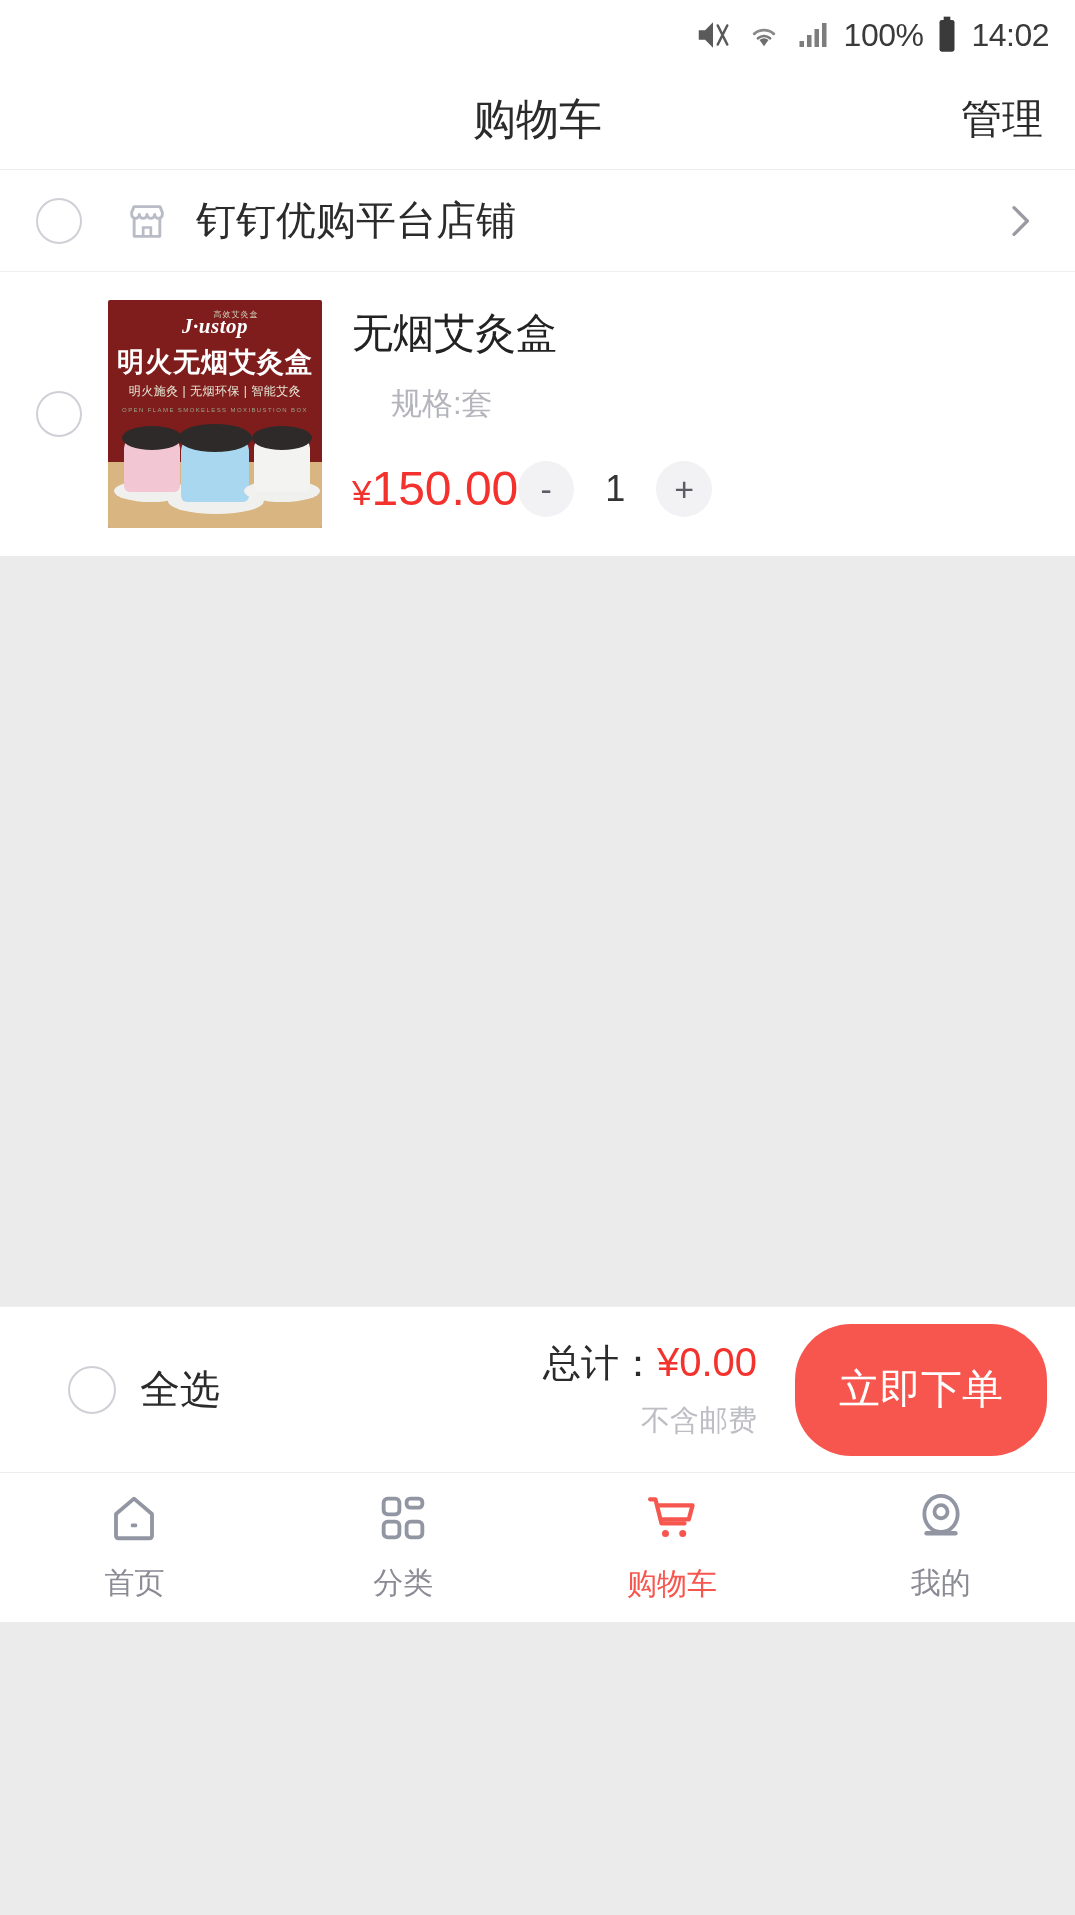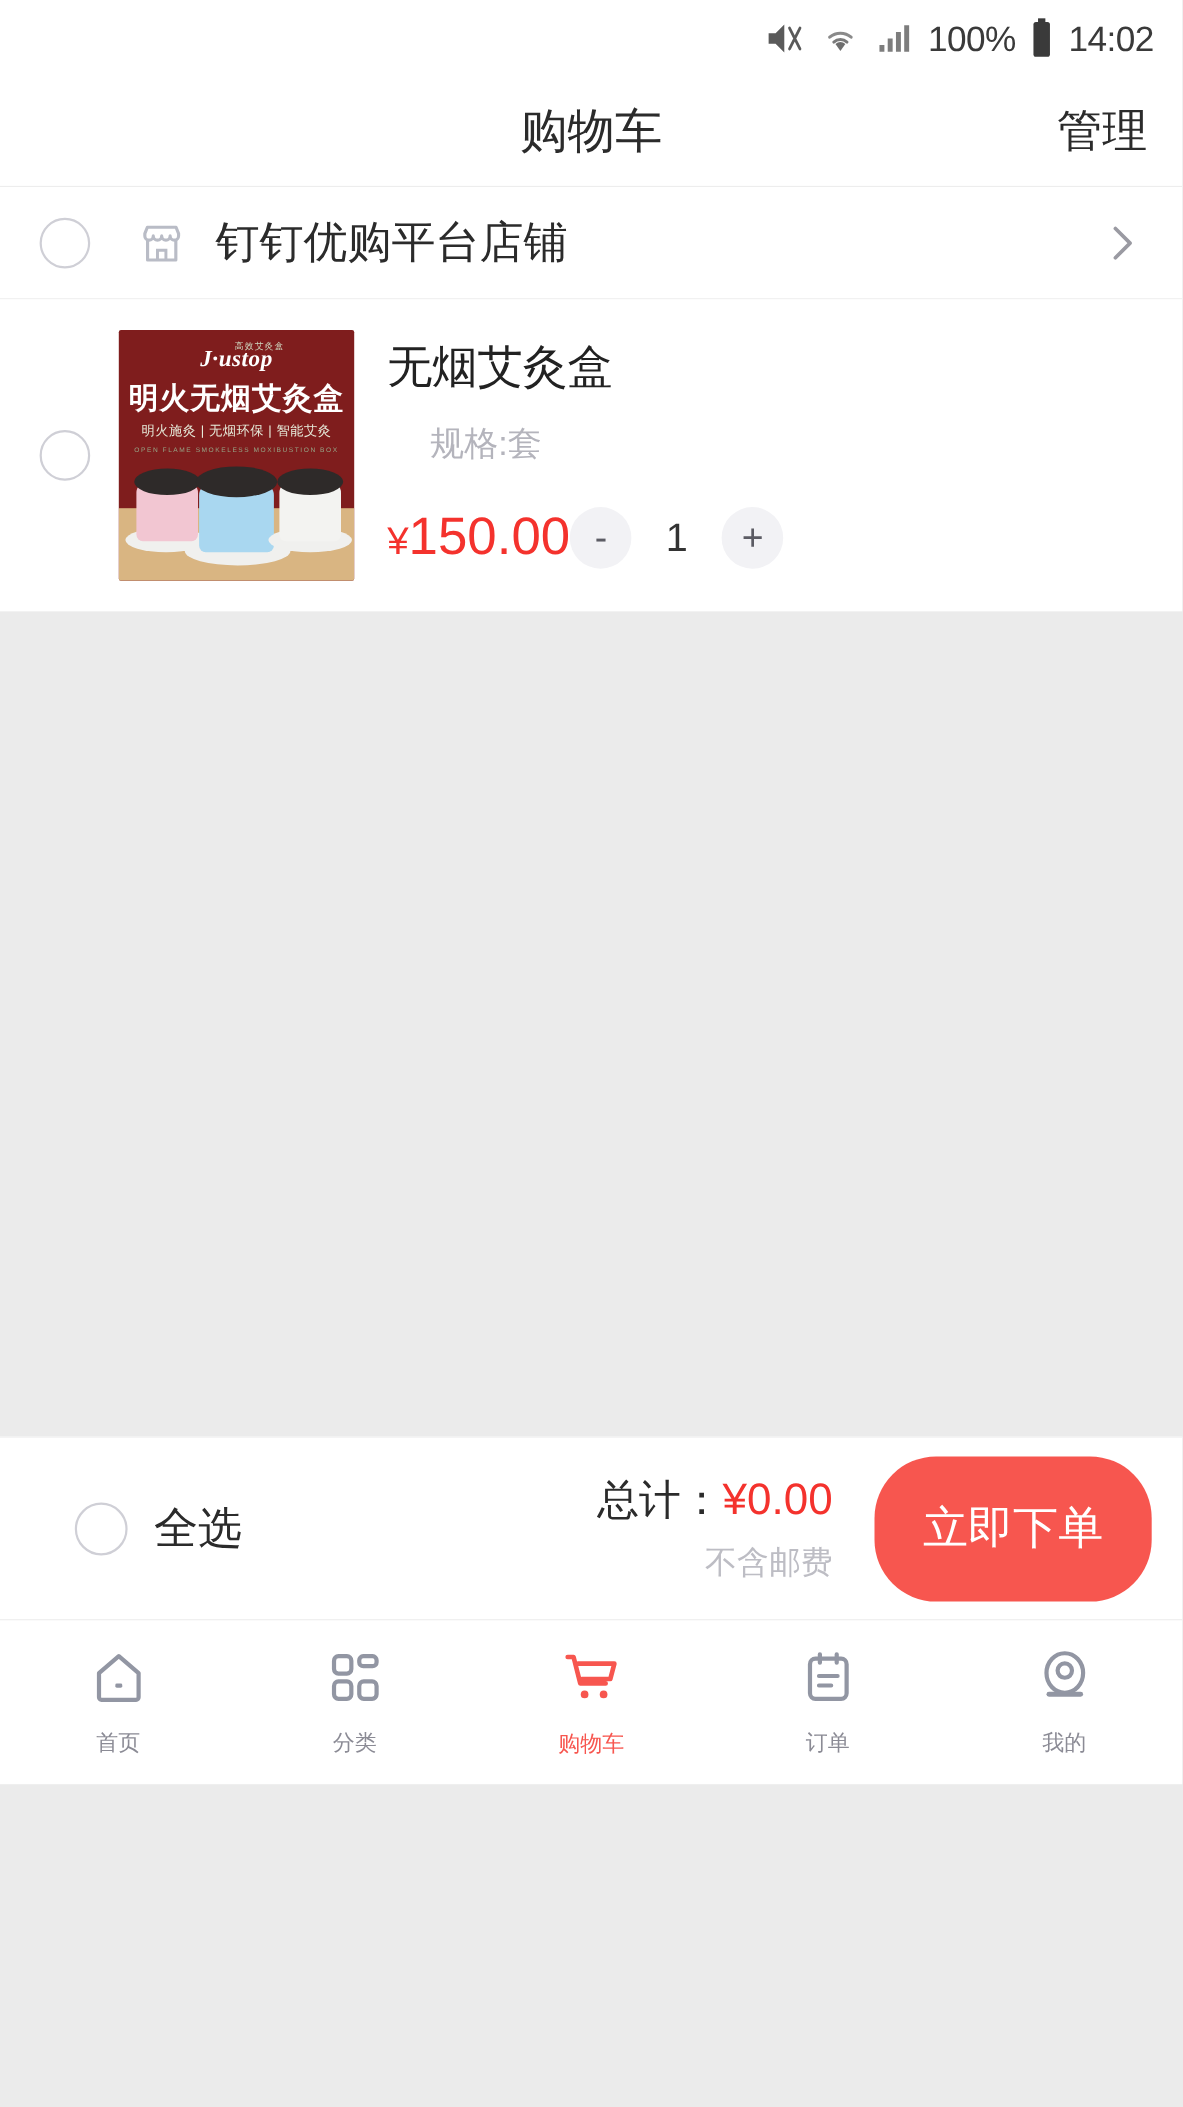--- a/index.html
+++ b/index.html
@@ -153,21 +153,21 @@
 
   
   .tabbar{
     height:150px; background:#ffffff; display:flex;
     border-top:1px solid #ededed;
   }
   .tab{
     flex:1; display:flex; flex-direction:column;
     align-items:center; justify-content:center; gap:14px;
   }
-  .tab-label{ font-size:20px; color:#8b8b95; }
+  .tab-label{ font-size:30px; color:#8b8b95; }
   .tab.active .tab-label{ color:#f7564f; }
 </style>
 </head>
 <body>
 
 <div class="statusbar">
   <span class="sb-icon">
     <svg width="40" height="38" viewBox="0 0 24 24">
       <path d="M3 9v6h4l5 5V4L7 9H3z" fill="#5a5a5a"></path>
       <path d="M15 6l6 12M21 6l-6 12" stroke="#5a5a5a" stroke-width="1.6" fill="none" stroke-linecap="round"></path>
@@ -300,30 +300,20 @@
       <svg width="56" height="56" viewBox="0 0 24 24" fill="none">
         <path d="M2.6 4h2.3l2.6 10.3h9.9" stroke="#f7564f" stroke-width="1.8" stroke-linecap="round" stroke-linejoin="round"></path>
         <path d="M6.6 6.6h14.2l-1.6 6H8.1" stroke="#f7564f" stroke-width="1.8" stroke-linecap="round" stroke-linejoin="round"></path>
         <circle cx="9.2" cy="18.6" r="1.5" fill="#f7564f"></circle>
         <circle cx="16.6" cy="18.6" r="1.5" fill="#f7564f"></circle>
       </svg>
     </span>
     <span class="tab-label">购物车</span>
   </div>
 
-  <div class="tab">
-    <span>
-      <svg width="54" height="54" viewBox="0 0 24 24" fill="none">
-        <rect x="4.6" y="4.4" width="14.8" height="16.2" rx="2.2" stroke="#9296a3" stroke-width="1.7"></rect>
-        <path d="M8.6 2.6v3.4M15.4 2.6v3.4" stroke="#9296a3" stroke-width="1.7" stroke-linecap="round"></path>
-        <path d="M8.2 11.4h7.6M8.2 15.2h5" stroke="#9296a3" stroke-width="1.6" stroke-linecap="round"></path>
-      </svg>
-    </span>
-    <span class="tab-label">订单</span>
-  </div>
 
   <div class="tab">
     <span>
       <svg width="54" height="54" viewBox="0 0 24 24" fill="none">
         <ellipse cx="12" cy="10.2" rx="7.4" ry="8" stroke="#9296a3" stroke-width="1.7"></ellipse>
         <circle cx="12" cy="9.2" r="2.9" stroke="#9296a3" stroke-width="1.7"></circle>
         <path d="M5.6 18.8h12.8" stroke="#9296a3" stroke-width="2" stroke-linecap="round"></path>
       </svg>
     </span>
     <span class="tab-label">我的</span>

